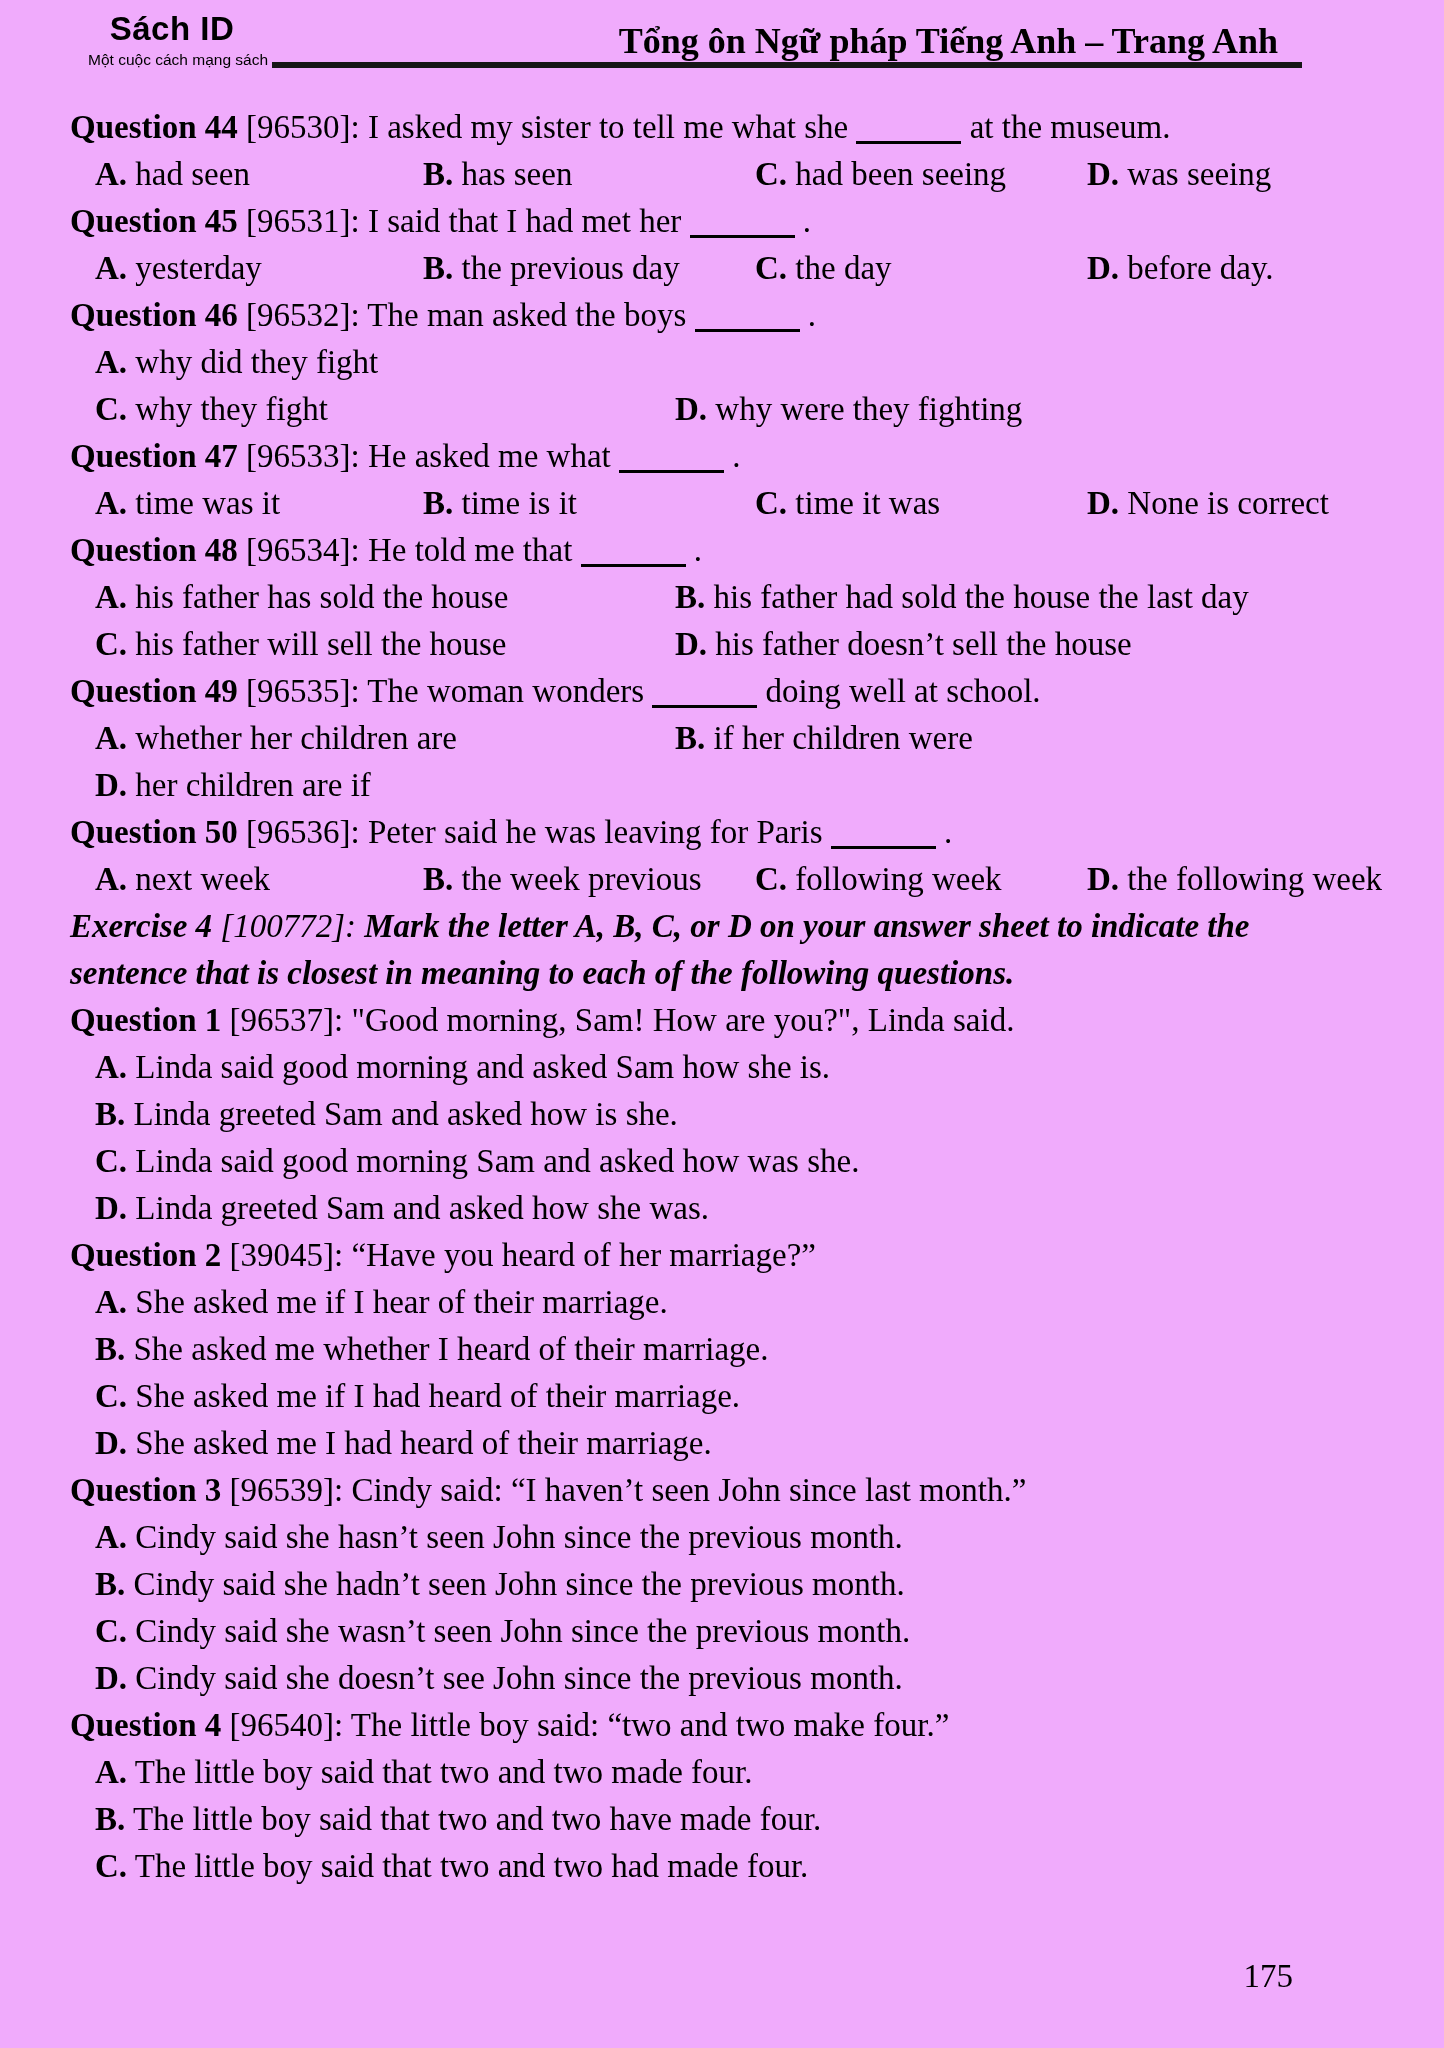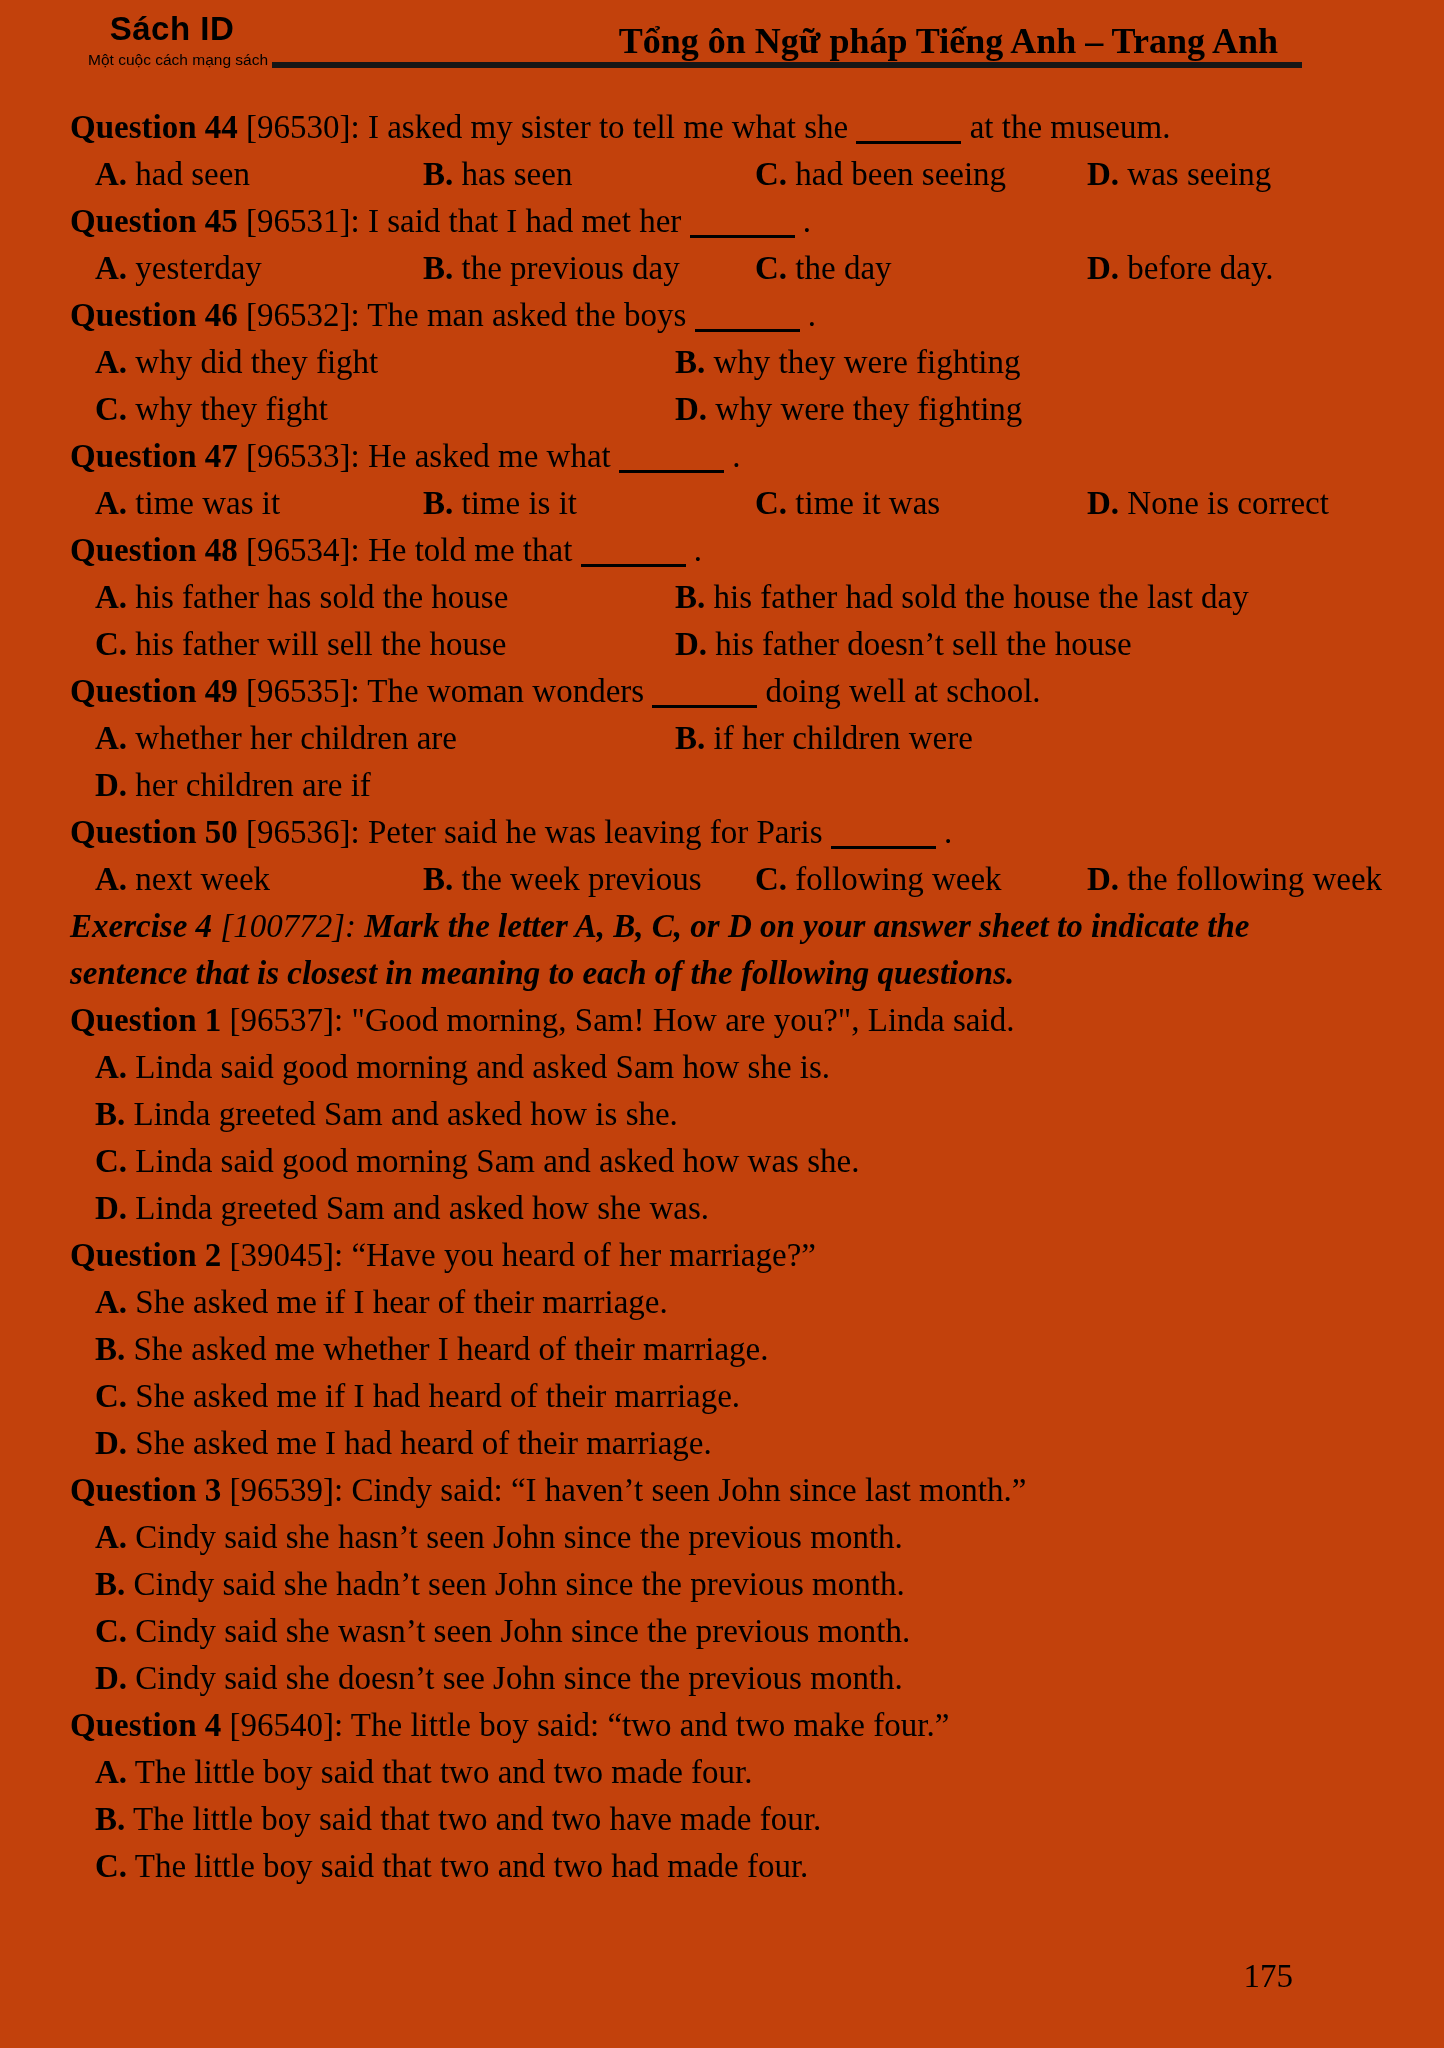--- a/index.html
+++ b/index.html
@@ -1,21 +1,21 @@
 <!DOCTYPE html>
 <html><head>
 <meta charset="utf-8">
 <style>
   * { box-sizing: border-box; }
   html, body { margin: 0; padding: 0; background: #e8e8e8; }
   .page {
     position: relative;
     width: 1444px; height: 2048px;
     margin: 0 auto;
-    background: #c2410c;
+    background: #f0abfc;
     color: #000;
     font-family: "Liberation Serif", "DejaVu Serif", serif;
     overflow: hidden;
   }
   
   .logo {
     position: absolute; left: 88px; top: 12px; width: 168px;
     text-align: center;
     font-family: "Liberation Sans", "DejaVu Sans", sans-serif;
   }
@@ -73,21 +73,20 @@
       <div class="line"><b class="q-label">Question 45</b> <span class="q-code">[96531]:</span> <span class="stem-text">I said that I had met her </span><span class="blank"></span><span class="stem-text"> .</span></div>
       <div class="line indent opts4">
         <span class="opt"><b class="opt-letter">A.</b> <span class="opt-text">yesterday</span></span>
         <span class="opt"><b class="opt-letter">B.</b> <span class="opt-text">the previous day</span></span>
         <span class="opt"><b class="opt-letter">C.</b> <span class="opt-text">the day</span></span>
         <span class="opt"><b class="opt-letter">D.</b> <span class="opt-text">before day.</span></span>
       </div>
       <div class="line"><b class="q-label">Question 46</b> <span class="q-code">[96532]:</span> <span class="stem-text">The man asked the boys </span><span class="blank"></span><span class="stem-text"> .</span></div>
       <div class="line indent opts2">
         <span class="opt"><b class="opt-letter">A.</b> <span class="opt-text">why did they fight</span></span>
-        <span class="opt"><b class="opt-letter">B.</b> <span class="opt-text">why they were fighting</span></span>
       </div>
       <div class="line indent opts2">
         <span class="opt"><b class="opt-letter">C.</b> <span class="opt-text">why they fight</span></span>
         <span class="opt"><b class="opt-letter">D.</b> <span class="opt-text">why were they fighting</span></span>
       </div>
       <div class="line"><b class="q-label">Question 47</b> <span class="q-code">[96533]:</span> <span class="stem-text">He asked me what </span><span class="blank"></span><span class="stem-text"> .</span></div>
       <div class="line indent opts4">
         <span class="opt"><b class="opt-letter">A.</b> <span class="opt-text">time was it</span></span>
         <span class="opt"><b class="opt-letter">B.</b> <span class="opt-text">time is it</span></span>
         <span class="opt"><b class="opt-letter">C.</b> <span class="opt-text">time it was</span></span>

